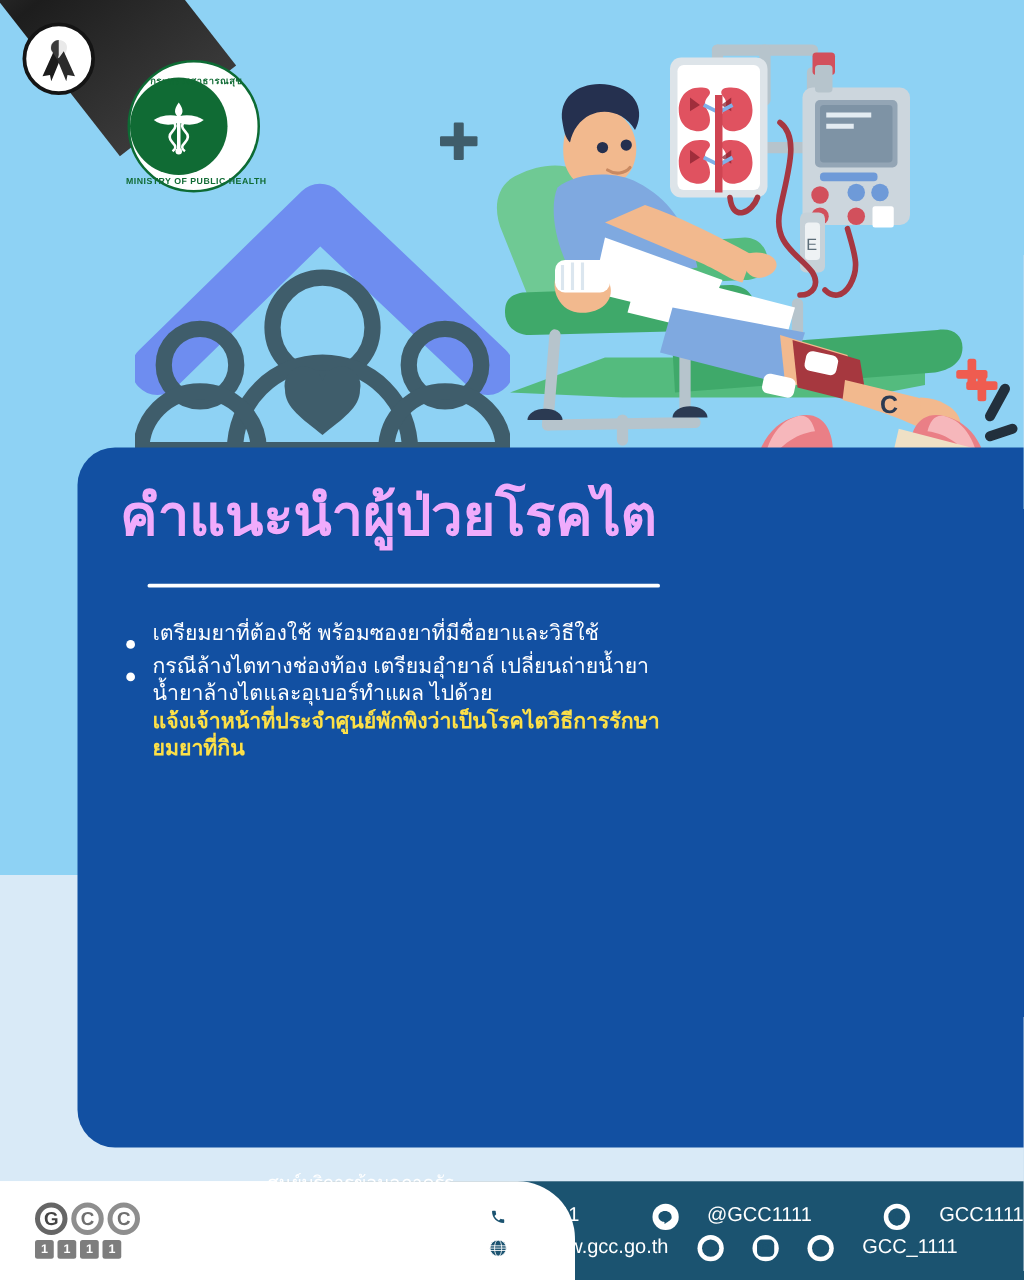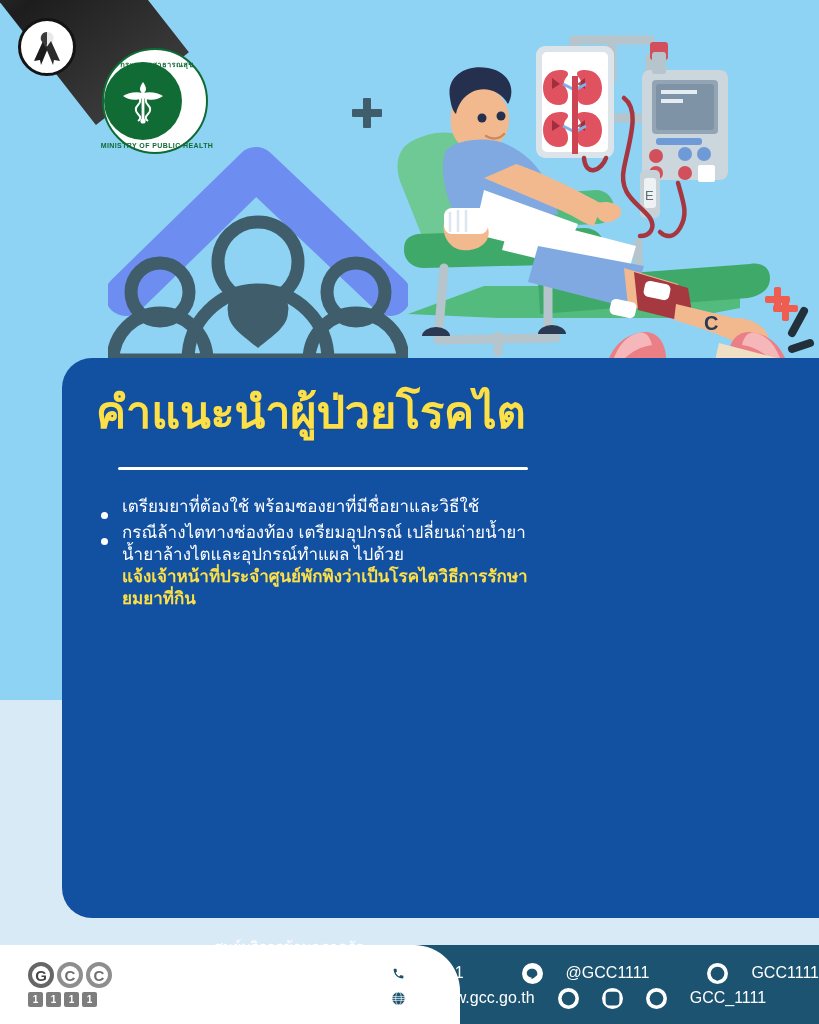--- a/index.html
+++ b/index.html
@@ -97,21 +97,21 @@
   .card {
     position:absolute; left:62px; top:358px;
     width:757px; height:560px;
     background:#1250a2;
     border-radius:30px 0 0 30px;
     z-index:5;
   }
   .card-inner { position:relative; padding:28px 34px 0 34px; }
 
   .title {
-    color:#fde047;
+    color:#f0abfc;
     font-weight:bold;
     font-size:45px;
     line-height:1.22;
     letter-spacing:-0.2px;
     text-shadow:0 1px 0 rgba(0,0,0,.10);
     max-width:560px;
   }
   .title-line { display:block; white-space:nowrap; }
 
   .divider {
@@ -409,22 +409,22 @@
       <div class="divider"></div>
 
       <ul class="bullets">
 
         <li class="bullet">
           <span class="cont">เตรียมยาที่ต้องใช้ พร้อมซองยาที่มีชื่อยาและวิธีใช้</span>
         </li>
 
 
         <li class="bullet">
-          <span class="cont">กรณีล้างไตทางช่องท้อง เตรียมอุปกรณ์ เปลี่ยนถ่ายน้ำยา</span>
-          <span class="cont">น้ำยาล้างไตและอุปกรณ์ทำแผล ไปด้วย</span>
+          <span class="cont">กรณีล้างไตทางช่องท้อง เตรียมอุำยาล์ เปลี่ยนถ่ายน้ำยา</span>
+          <span class="cont">น้ำยาล้างไตและอุเบอร์ทำแผล ไปด้วย</span>
           <span class="hl">แจ้งเจ้าหน้าที่ประจำศูนย์พักพิงว่าเป็นโรคไตวิธีการรักษา</span>
           <span class="hl">ยมยาที่กิน</span>
         </li>
 
       </ul>
     </div>
   </div>
 
   <div class="footer-teal"></div>
   <div class="footer-white-curve"></div>

